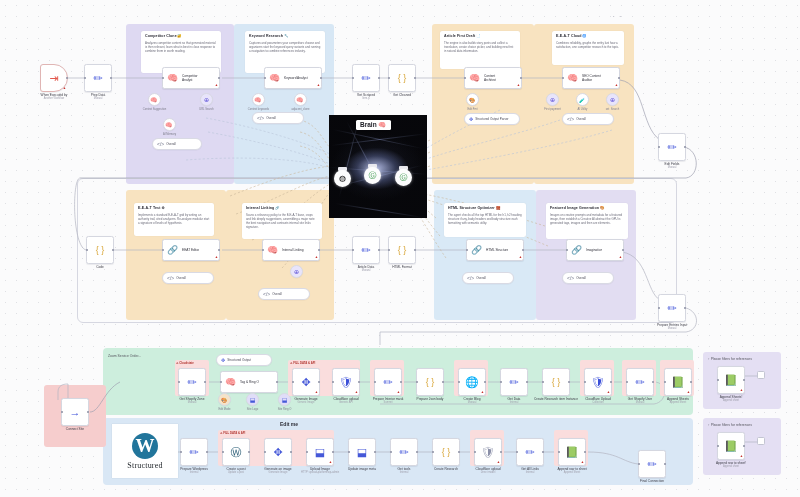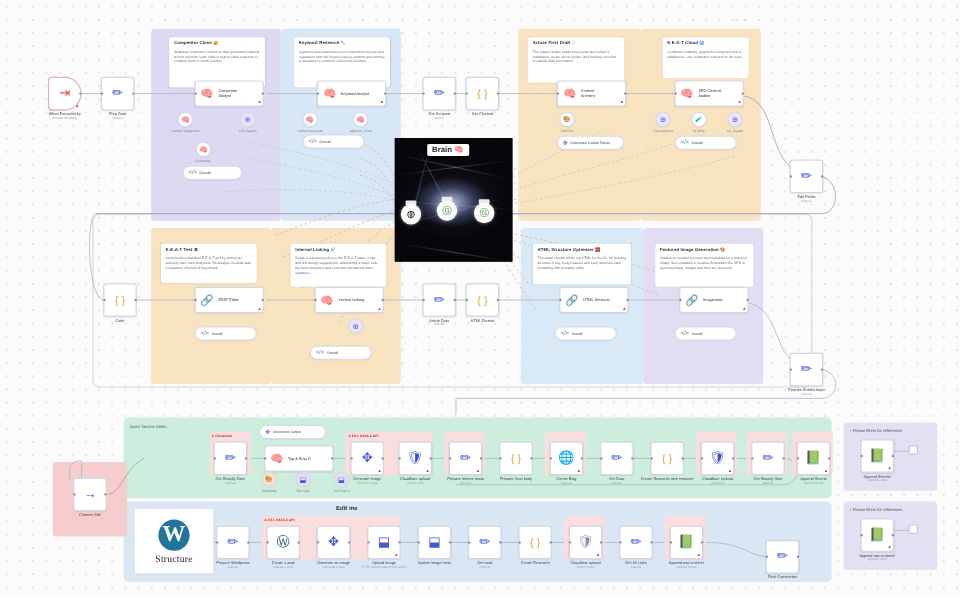--- a/index.html
+++ b/index.html
@@ -761,21 +761,21 @@
     <span class="port l"></span>
     <span class="port r"></span>
     <span class="warn">▲</span>
     <div class="caption">
       <span>Append Sheets</span><span class="sub">Append Sheet</span>
     </div>
   </div>
 
   <div id="wp-card" style="left:112px;top:424px;width:66px;height:54px;">
     <div class="wp-mark">W</div>
-    <div class="wp-text">Structure</div>
+    <div class="wp-text">Structured</div>
   </div>
 
   <div class="node sq" style="left:180px;top:438px;">
     <div class="glyph" style="color:#3b4fd8;">✏</div>
     <span class="port l"></span>
     <span class="port r"></span>
     <div class="caption">
       <span>Prepare Wordpress</span><span class="sub">Internal</span>
     </div>
   </div>

